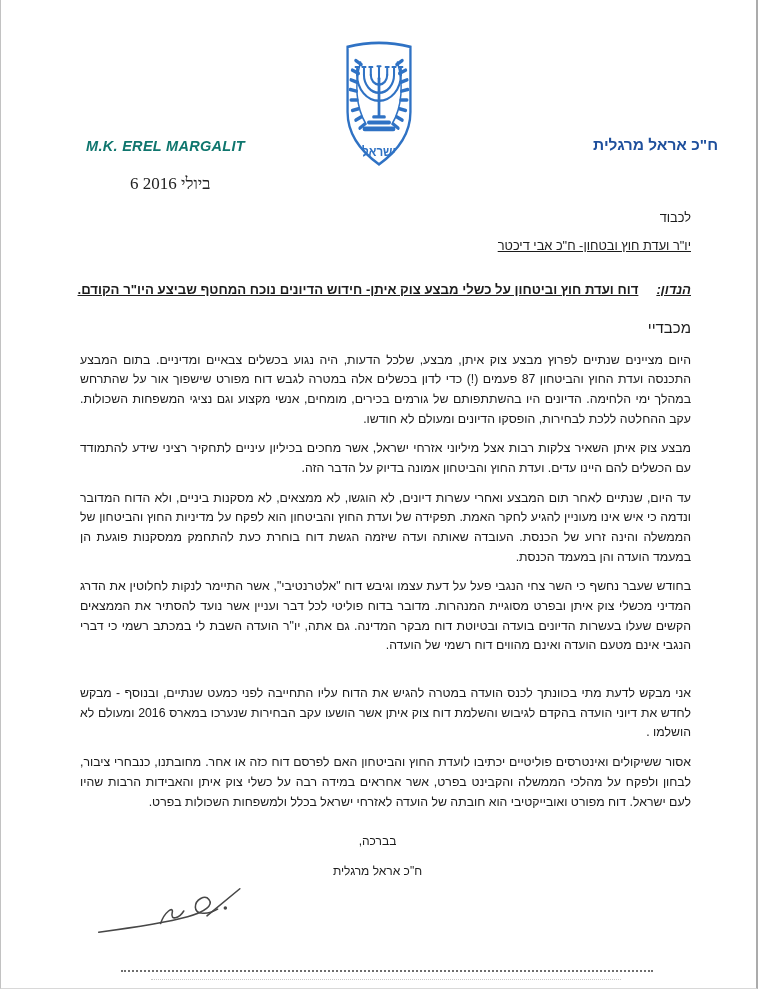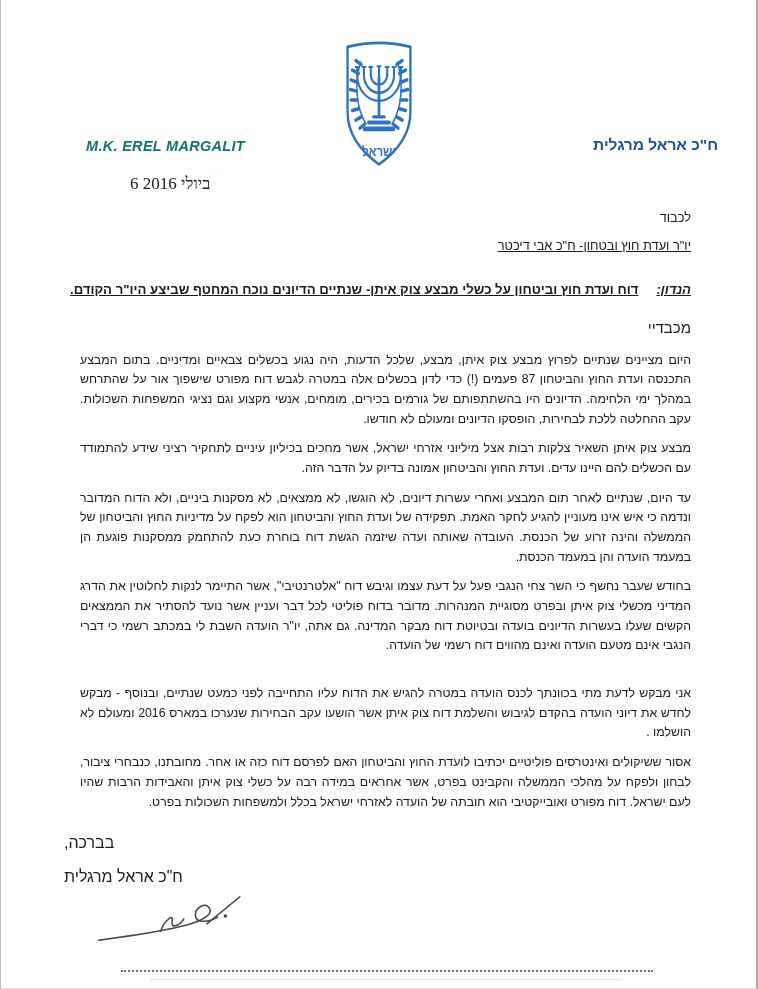--- a/index.html
+++ b/index.html
@@ -48,21 +48,21 @@
   .subject .lbl { margin-left:18px;font-style:italic; }
   .greeting { margin-top:16px; text-align:right; font-size:15px; }
   .body-paras p.para {
     margin:10px 0 0 16px;
     font-size:12.3px; line-height:1.6;
     text-align:justify;
     color:#1b1b1b;
   }
   .body-paras p.para:first-child { margin-top:15px; }
   .body-paras p.para:nth-child(5) { margin-top:28px; }
-  .closing { margin-top:22px; text-align:left; font-size:16px; }
+  .closing { margin-top:22px; text-align:center; font-size:12px; }
   .closing .signer { margin-top:16px; }
   .signature-wrap { margin-top:4px; text-align:left; padding-left:28px; }
   .signature-wrap svg { display:inline-block; }
   
   .footer-dots  { position:absolute; left:120px; bottom:16px; width:532px; border-top:2px dotted #6e6e6e; }
   .footer-dots2 { position:absolute; left:150px; bottom:8px;  width:470px; border-top:1px dotted #c7c7c7; }
 </style>
 </head>
 <body>
 
@@ -123,21 +123,21 @@
   </div>
 
   <div class="content">
 
     <div class="recipients">
       <div>לכבוד</div>
       <div class="u">יו"ר ועדת חוץ ובטחון- ח"כ אבי דיכטר</div>
     </div>
 
     <div class="subject">
-      <span class="lbl">הנדון:</span><span>דוח ועדת חוץ וביטחון על כשלי מבצע צוק איתן- שנתיים הדיונים נוכח המחטף שביצע היו"ר הקודם.</span>
+      <span class="lbl">הנדון:</span><span>דוח ועדת חוץ וביטחון על כשלי מבצע צוק איתן- חידוש הדיונים נוכח המחטף שביצע היו"ר הקודם.</span>
     </div>
 
     <div class="greeting">מכבדיי</div>
 
     <div class="body-paras" id="paragraphs">
         <p class="para">היום מציינים שנתיים לפרוץ מבצע צוק איתן, מבצע, שלכל הדעות, היה נגוע בכשלים צבאיים ומדיניים. בתום המבצע התכנסה ועדת החוץ והביטחון 87 פעמים (!) כדי לדון בכשלים אלה במטרה לגבש דוח מפורט שישפוך אור על שהתרחש במהלך ימי הלחימה. הדיונים היו בהשתתפותם של גורמים בכירים, מומחים, אנשי מקצוע וגם נציגי המשפחות השכולות.  עקב ההחלטה ללכת לבחירות, הופסקו הדיונים ומעולם לא חודשו.</p>
         <p class="para">מבצע צוק איתן השאיר צלקות רבות אצל מיליוני אזרחי ישראל, אשר מחכים בכיליון עיניים לתחקיר רציני שידע להתמודד עם הכשלים להם היינו עדים. ועדת החוץ והביטחון אמונה בדיוק על הדבר הזה.</p>
         <p class="para">עד היום, שנתיים לאחר תום המבצע ואחרי עשרות דיונים, לא הוגשו, לא ממצאים, לא מסקנות ביניים, ולא הדוח המדובר ונדמה כי איש אינו מעוניין להגיע לחקר האמת. תפקידה של ועדת החוץ והביטחון הוא לפקח על מדיניות החוץ והביטחון של הממשלה והינה זרוע של הכנסת. העובדה שאותה ועדה שיזמה הגשת דוח בוחרת כעת להתחמק ממסקנות פוגעת הן במעמד הועדה והן במעמד הכנסת.</p>
         <p class="para">בחודש שעבר נחשף כי  השר צחי הנגבי פעל על דעת עצמו וגיבש דוח "אלטרנטיבי", אשר התיימר לנקות לחלוטין את הדרג המדיני מכשלי צוק איתן ובפרט מסוגיית המנהרות. מדובר בדוח פוליטי לכל דבר ועניין אשר נועד להסתיר את הממצאים הקשים שעלו בעשרות הדיונים בועדה ובטיוטת דוח מבקר המדינה. גם אתה, יו"ר הועדה השבת לי במכתב רשמי כי דברי הנגבי אינם מטעם הועדה ואינם מהווים דוח רשמי של הועדה.</p>
         <p class="para">אני מבקש לדעת מתי בכוונתך לכנס הועדה במטרה להגיש את הדוח עליו התחייבה לפני כמעט שנתיים, ובנוסף - מבקש לחדש את דיוני הועדה בהקדם לגיבוש והשלמת דוח צוק איתן אשר הושעו עקב הבחירות שנערכו במארס 2016 ומעולם לא הושלמו .</p>

